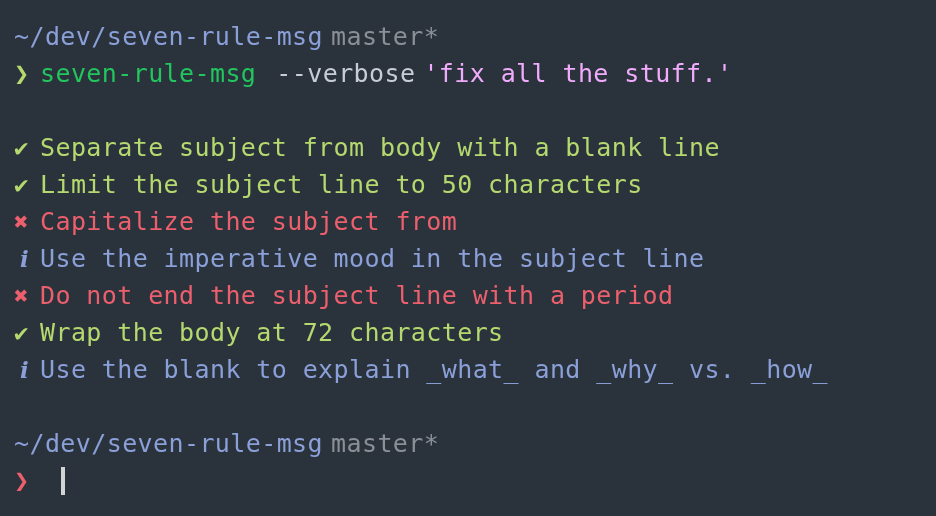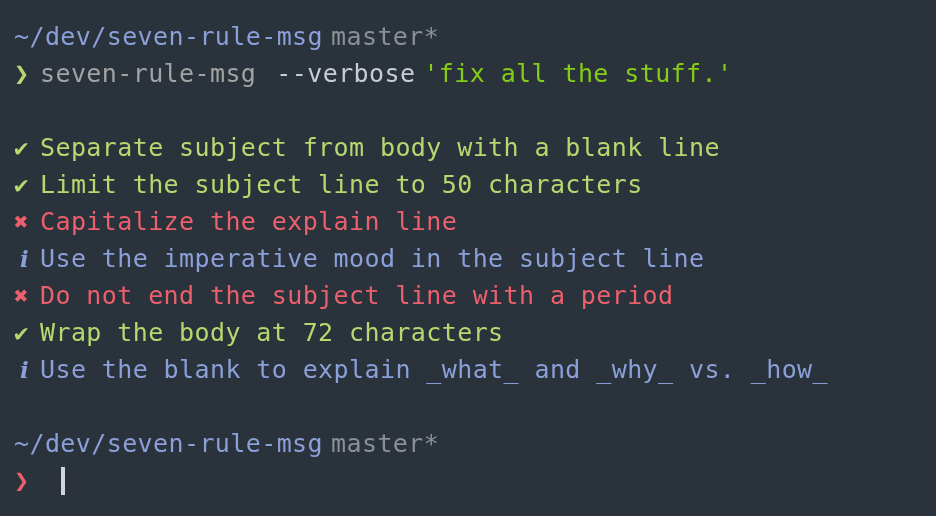--- a/index.html
+++ b/index.html
@@ -31,23 +31,23 @@
     display: block;
   }
   .line.blank {
     height: 37px;
   }
   
   .c-path    { color: #8b9fd8; }
   .c-branch  { color: #8b8f96; }
   .c-prompt-ok  { color: #b5d96f; }
   .c-prompt-err { color: #ec5f6c; }
-  .c-cmd     { color: #a3a3a3; }
+  .c-cmd     { color: #22c55e; }
   .c-flag    { color: #c8ccd4; margin-left: 12px; }
-  .c-str     { color: #84cc16; }
+  .c-str     { color: #f0abfc; }
   .c-pass    { color: #b5d96f; }
   .c-fail    { color: #ec5f6c; }
   .c-info    { color: #8b9fd8; }
 
   .mark {
     display: inline-block;
     width: 26px;
     text-align: left;
   }
   .mark.pass {
@@ -91,21 +91,21 @@
 
   <div class="line"><span class="c-path">~/dev/seven-rule-msg</span><span class="spacer-sm"></span><span class="c-branch">master*</span></div>
 
   <div class="line"><span class="chev c-prompt-ok">❯</span><span class="c-cmd">seven-rule-msg</span><span class="spacer-sm"></span><span class="c-flag">--verbose</span><span class="spacer-sm"></span><span class="c-str">'fix all the stuff.'</span></div>
 
   <div class="line blank"></div>
 
   <div id="results">
       <div class="line"><span class="mark pass">✔</span><span class="c-pass">Separate subject from body with a blank line</span></div>
       <div class="line"><span class="mark pass">✔</span><span class="c-pass">Limit the subject line to 50 characters</span></div>
-      <div class="line"><span class="mark fail">✖</span><span class="c-fail">Capitalize the explain line</span></div>
+      <div class="line"><span class="mark fail">✖</span><span class="c-fail">Capitalize the subject from</span></div>
       <div class="line"><span class="mark info">i</span><span class="c-info">Use the imperative mood in the subject line</span></div>
       <div class="line"><span class="mark fail">✖</span><span class="c-fail">Do not end the subject line with a period</span></div>
       <div class="line"><span class="mark pass">✔</span><span class="c-pass">Wrap the body at 72 characters</span></div>
       <div class="line"><span class="mark info">i</span><span class="c-info">Use the blank to explain _what_ and _why_ vs. _how_</span></div>
     </div>
 
   <div class="line blank"></div>
 
   <div class="line"><span class="c-path">~/dev/seven-rule-msg</span><span class="spacer-sm"></span><span class="c-branch">master*</span></div>
 

